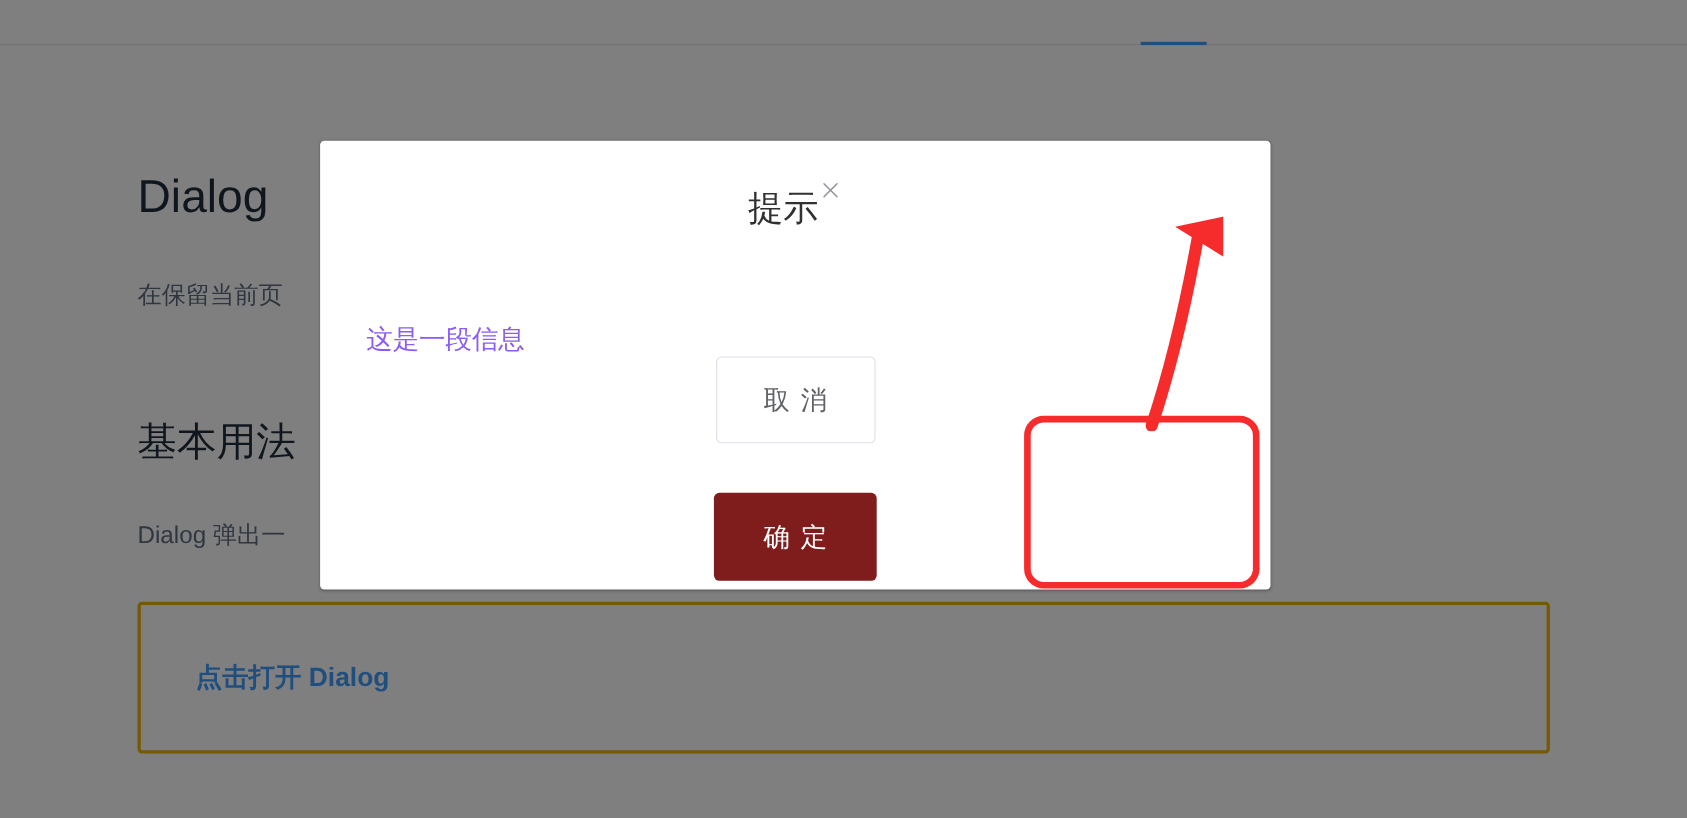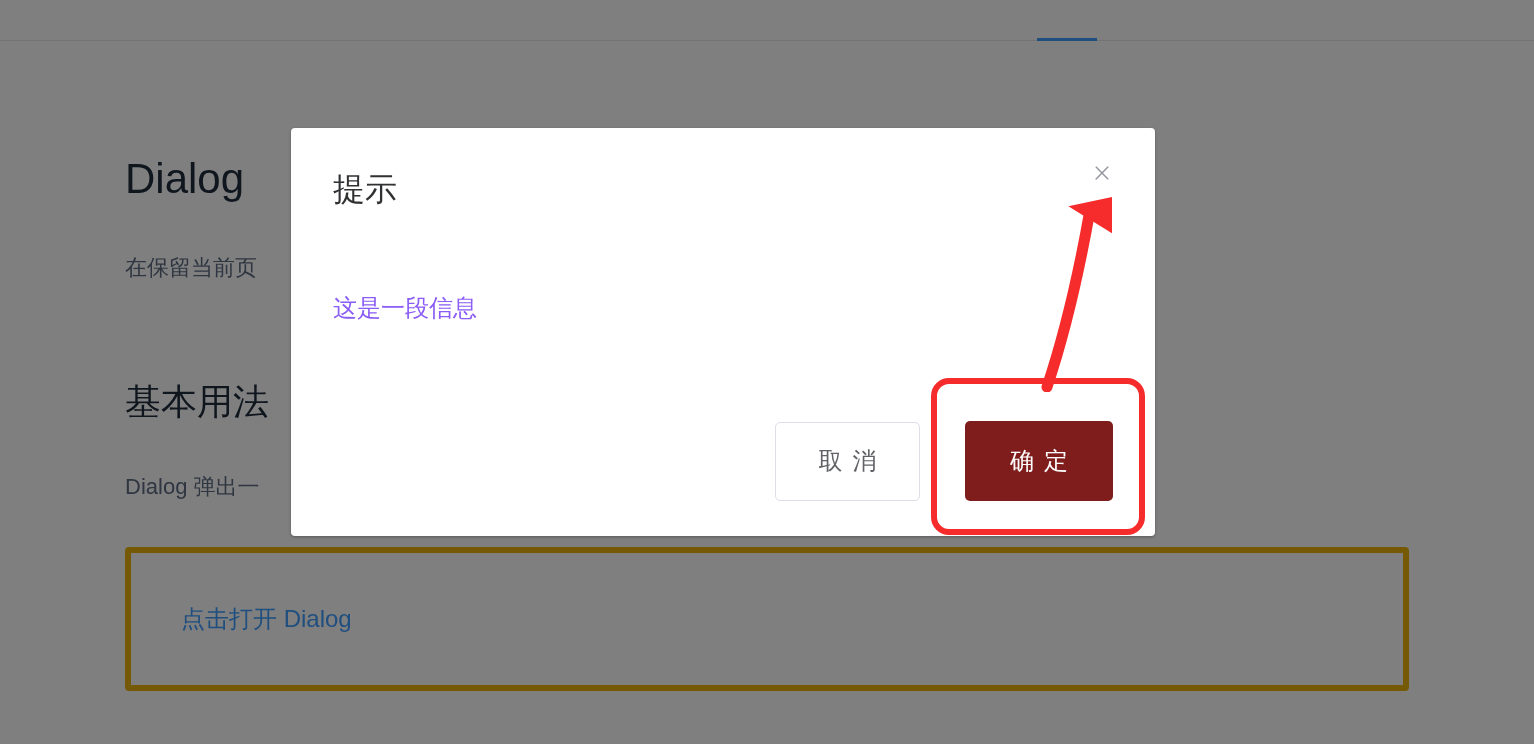--- a/index.html
+++ b/index.html
@@ -55,23 +55,24 @@
       font-weight: 400;
       color: #1f2d3d;
       margin-bottom: 45px;
     }
     .section-description {
       font-size: 22px;
       color: #5e6d82;
       margin-bottom: 45px;
     }
     .demo-box {
-      border: 6px solid #eab308;
+      border: 3px solid #eab308;
       border-radius: 4px;
       padding: 50px;
+      font-weight: bold;
     }
     .demo-link {
       font-size: 24px;
       color: #409eff;
       cursor: pointer;
     }
     .overlay {
       position: absolute;
       top: 0;
       left: 0;
@@ -87,21 +88,21 @@
       height: 408px;
       background: #fff;
       border-radius: 4px;
       box-shadow: 0 1px 3px rgba(0,0,0,0.3);
       padding: 40px 42px 35px 42px;
       display: flex;
       flex-direction: column;
     }
     .dialog-header {
       display: flex;
-      justify-content: space-between;
+      justify-content: center;
       align-items: flex-start;
     }
     .dialog-title {
       font-size: 32px;
       font-weight: 400;
       color: #303133;
     }
     .dialog-close {
       cursor: pointer;
       color: #909399;
@@ -119,20 +120,21 @@
       margin-top: 80px;
       font-size: 24px;
       color: #8b5cf6;
       flex: 1;
     }
     .dialog-footer {
       display: flex;
       justify-content: flex-end;
       gap: 45px;
       align-items: center;
+      flex-direction: column;
     }
     .btn {
       display: inline-flex;
       align-items: center;
       justify-content: center;
       border-radius: 5px;
       font-size: 24px;
       letter-spacing: 10px;
       text-indent: 10px;
       cursor: pointer;

